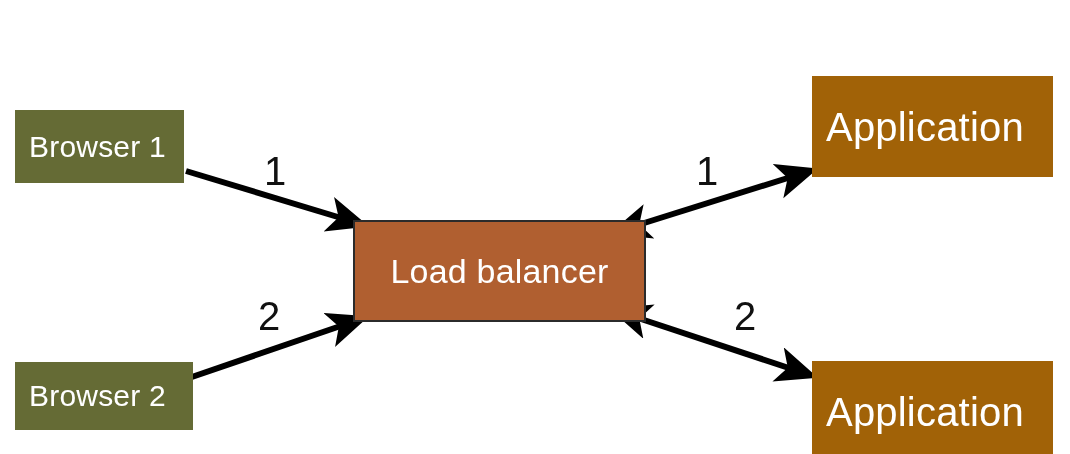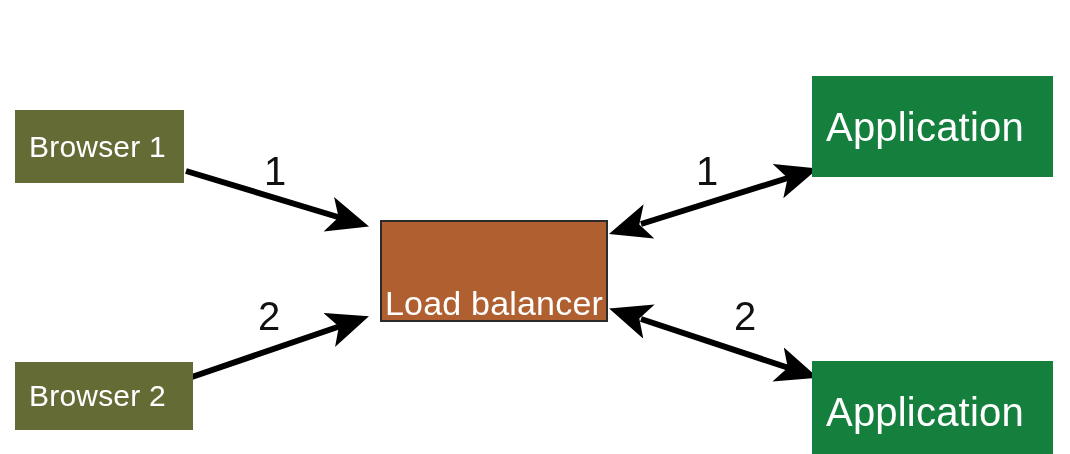--- a/index.html
+++ b/index.html
@@ -49,21 +49,21 @@
     padding-left: 14px;
   }
   .node-lb {
     background: #b05f30;
     border: 2px solid #2b2b2b;
     font-size: 34px;
     justify-content: center;
     padding-left: 0;
   }
   .node-app {
-    background: #15803d;
+    background: #a16207;
     font-size: 40px;
     padding-left: 14px;
   }
   .edge-label {
     position: absolute;
     color: #111111;
     font-family: "Liberation Sans", sans-serif;
     font-size: 40px;
     line-height: 1;
     background: transparent;
@@ -95,21 +95,21 @@
   </svg>
 
   <div class="node node-browser" style="left:15px; top:72px; width:169px; height:73px;">
     <span class="node-label">Browser 1</span>
   </div>
 
   <div class="node node-browser" style="left:15px; top:324px; width:178px; height:68px;">
     <span class="node-label">Browser 2</span>
   </div>
 
-  <div class="node node-lb" style="left:380px; top:182px; width:228px; height:102px;align-items:flex-end;">
+  <div class="node node-lb" style="left:353px; top:182px; width:293px; height:102px;">
     <span class="node-label">Load balancer</span>
   </div>
 
   <div class="node node-app" style="left:812px; top:38px; width:241px; height:101px;">
     <span class="node-label">Application</span>
   </div>
 
   <div class="node node-app" style="left:812px; top:323px; width:241px; height:101px;">
     <span class="node-label">Application</span>
   </div>

